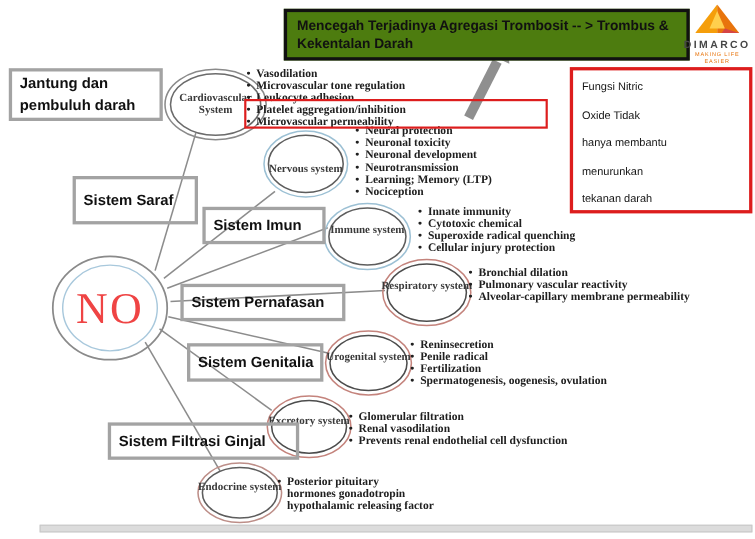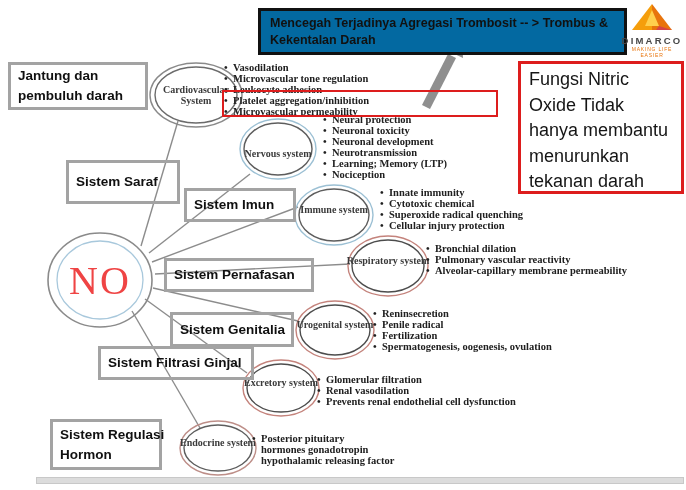--- a/index.html
+++ b/index.html
@@ -53,42 +53,42 @@
     position:absolute;border:3px solid #a3a3a3;background:transparent;
     box-sizing:border-box;color:#101010;font-weight:bold;font-size:13.5px;
     display:flex;flex-direction:column;justify-content:center;
     padding-left:7px;white-space:nowrap;line-height:20px;
   }
   .rb-jantung{left:8px;top:62px;width:140px;height:48px;}
   .rb-saraf{left:66px;top:160px;width:114px;height:44px;}
   .rb-imun{left:184px;top:188px;width:112px;height:34px;}
   .rb-pernafasan{left:164px;top:258px;width:150px;height:34px;}
   .rb-genitalia{left:170px;top:312px;width:124px;height:35px;}
-  .rb-filtrasi{left:98px;top:346px;width:156px;height:34px;}
+  .rb-filtrasi{left:98px;top:384px;width:174px;height:34px;}
   .rb-hormon{left:50px;top:419px;width:112px;height:51px;}
 
   
   .rb-highlight{
     position:absolute;left:222px;top:90px;width:276px;height:27px;
     border:2.5px solid #dd1d1d;box-sizing:border-box;background:transparent;
   }
 
   
   .banner{
     position:absolute;left:258px;top:8px;width:369px;height:47px;
-    border:3.5px solid #111111;box-sizing:border-box;background:#0369a1;
+    border:3.5px solid #111111;box-sizing:border-box;background:#4d7c0f;
     font-weight:bold;font-size:12.5px;line-height:17px;color:#111111;
     padding:4px 0 0 9px;white-space:nowrap;
   }
 
   
   .side-note{
     position:absolute;left:518px;top:61px;width:166px;height:133px;
     border:3px solid #dd1d1d;box-sizing:border-box;background:#ffffff;
-    font-size:18px;line-height:25.5px;color:#151515;
+    font-size:10px;line-height:25.5px;color:#151515;
     padding:3px 0 0 8px;white-space:nowrap;
   }
 
   
   .logo{position:absolute;left:620px;top:4px;width:64px;height:48px;text-align:center;}
   .logo .brand{
     font-size:9.5px;letter-spacing:2.2px;color:#474747;font-weight:bold;
     margin-top:1px;
   }
   .logo .tagline{font-size:5px;letter-spacing:0.8px;color:#e8740c;}
@@ -309,24 +309,20 @@
   </div>
   <div class="rbox rb-pernafasan">
     <div>Sistem Pernafasan</div>
   </div>
   <div class="rbox rb-genitalia">
     <div>Sistem Genitalia</div>
   </div>
   <div class="rbox rb-filtrasi">
     <div>Sistem Filtrasi Ginjal</div>
   </div>
-  <div class="rbox rb-hormon">
-    <div>Sistem Regulasi</div>
-    <div>Hormon</div>
-  </div>
 
   <div class="banner">
     <div>Mencegah Terjadinya Agregasi Trombosit -- &gt; Trombus &amp;</div>
     <div>Kekentalan Darah</div>
   </div>
 
   <div class="side-note">
     <div>Fungsi Nitric</div>
     <div>Oxide Tidak</div>
     <div>hanya membantu</div>

